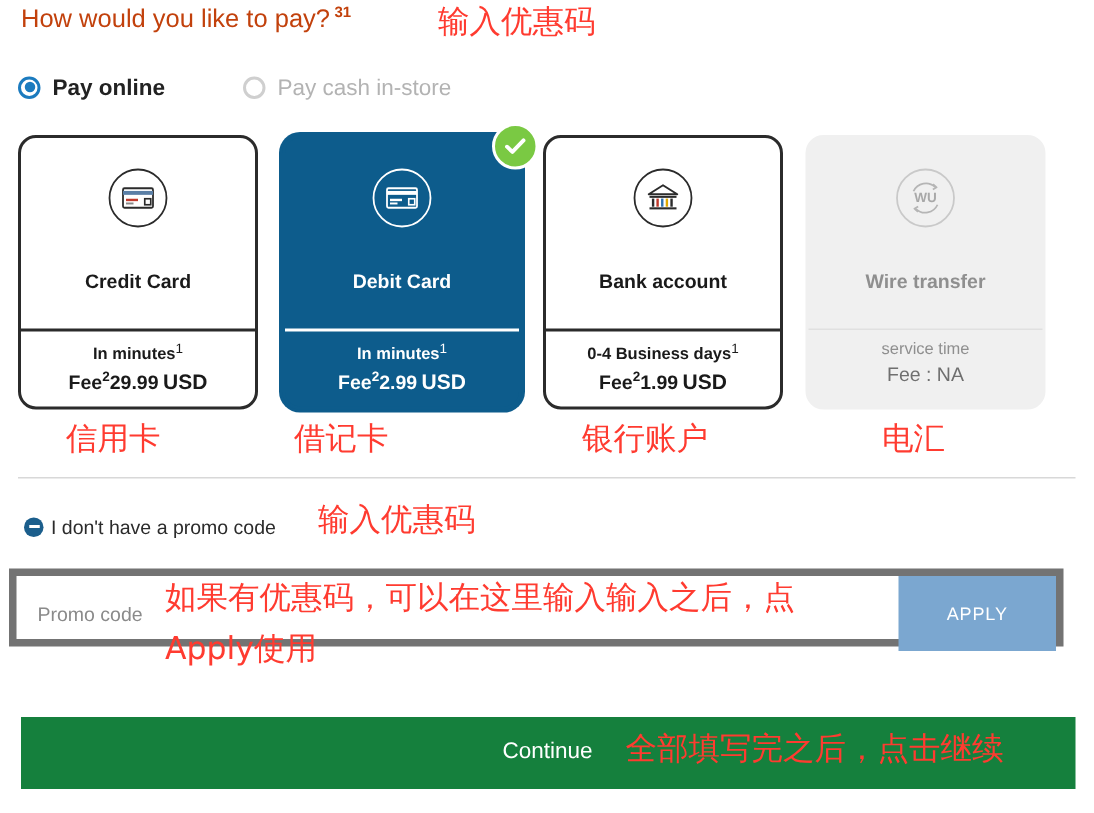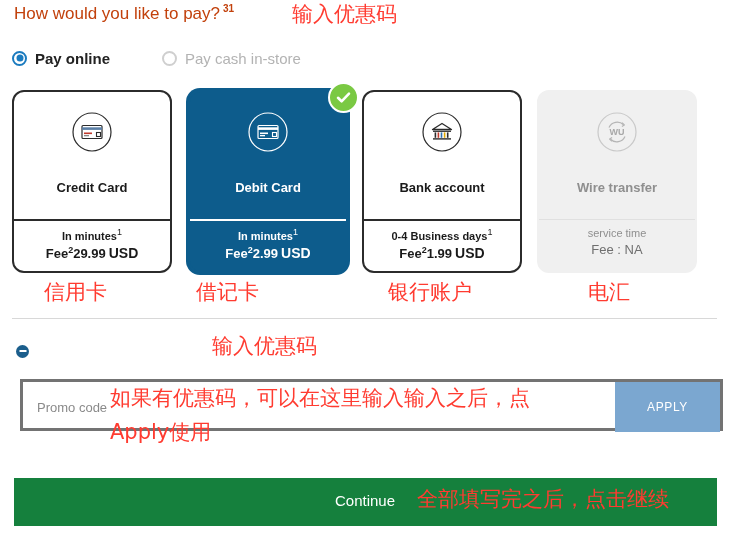--- a/index.html
+++ b/index.html
@@ -265,25 +265,25 @@
   }
   #anno-promo {
     left: 212px;
     top: 332px;
     font-size: 21px;
   }
 
   
   #promo-row {
     position: absolute;
-    left: 20px;
+    left: 6px;
     top: 379px;
     width: 703px;
     height: 52px;
-    border: 3px solid #737373;
+    border: 5px solid #737373;
     box-sizing: border-box;
     background: #ffffff;
   }
   #promo-input {
     position: absolute;
     left: 0;
     top: 0;
     width: 597px;
     height: 50px;
     border: none;
@@ -459,20 +459,21 @@
   <div class="cn-anno" id="anno-credit">信用卡</div>
   <div class="cn-anno" id="anno-bank">银行账户</div>
   <div class="cn-anno" id="anno-debit">借记卡</div>
   <div class="cn-anno" id="anno-wire">电汇</div>
 </div>
 
 <div id="section-divider"></div>
 
 <div id="promo-toggle-row">
   <span id="promo-minus-icon"></span>
+  <span id="promo-toggle-label">I don't have a promo code</span>
 </div>
 <div class="cn-anno" id="anno-promo">输入优惠码</div>
 
 <div id="promo-row">
   <input id="promo-input" type="text" placeholder="Promo code" style="">
   <button id="apply-button">APPLY</button>
 </div>
 <div class="cn-anno" id="anno-promo-1">如果有优惠码，可以在这里输入输入之后，点</div>
 <div class="cn-anno" id="anno-promo-2">Apply使用</div>
 

